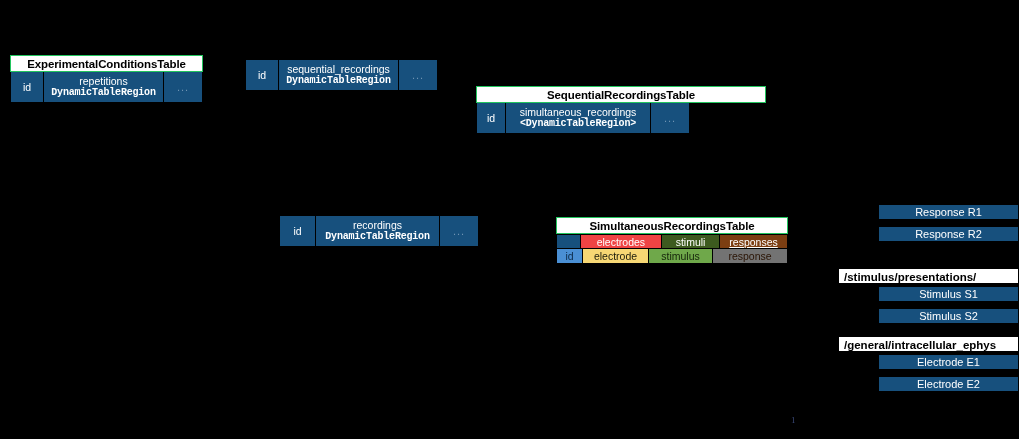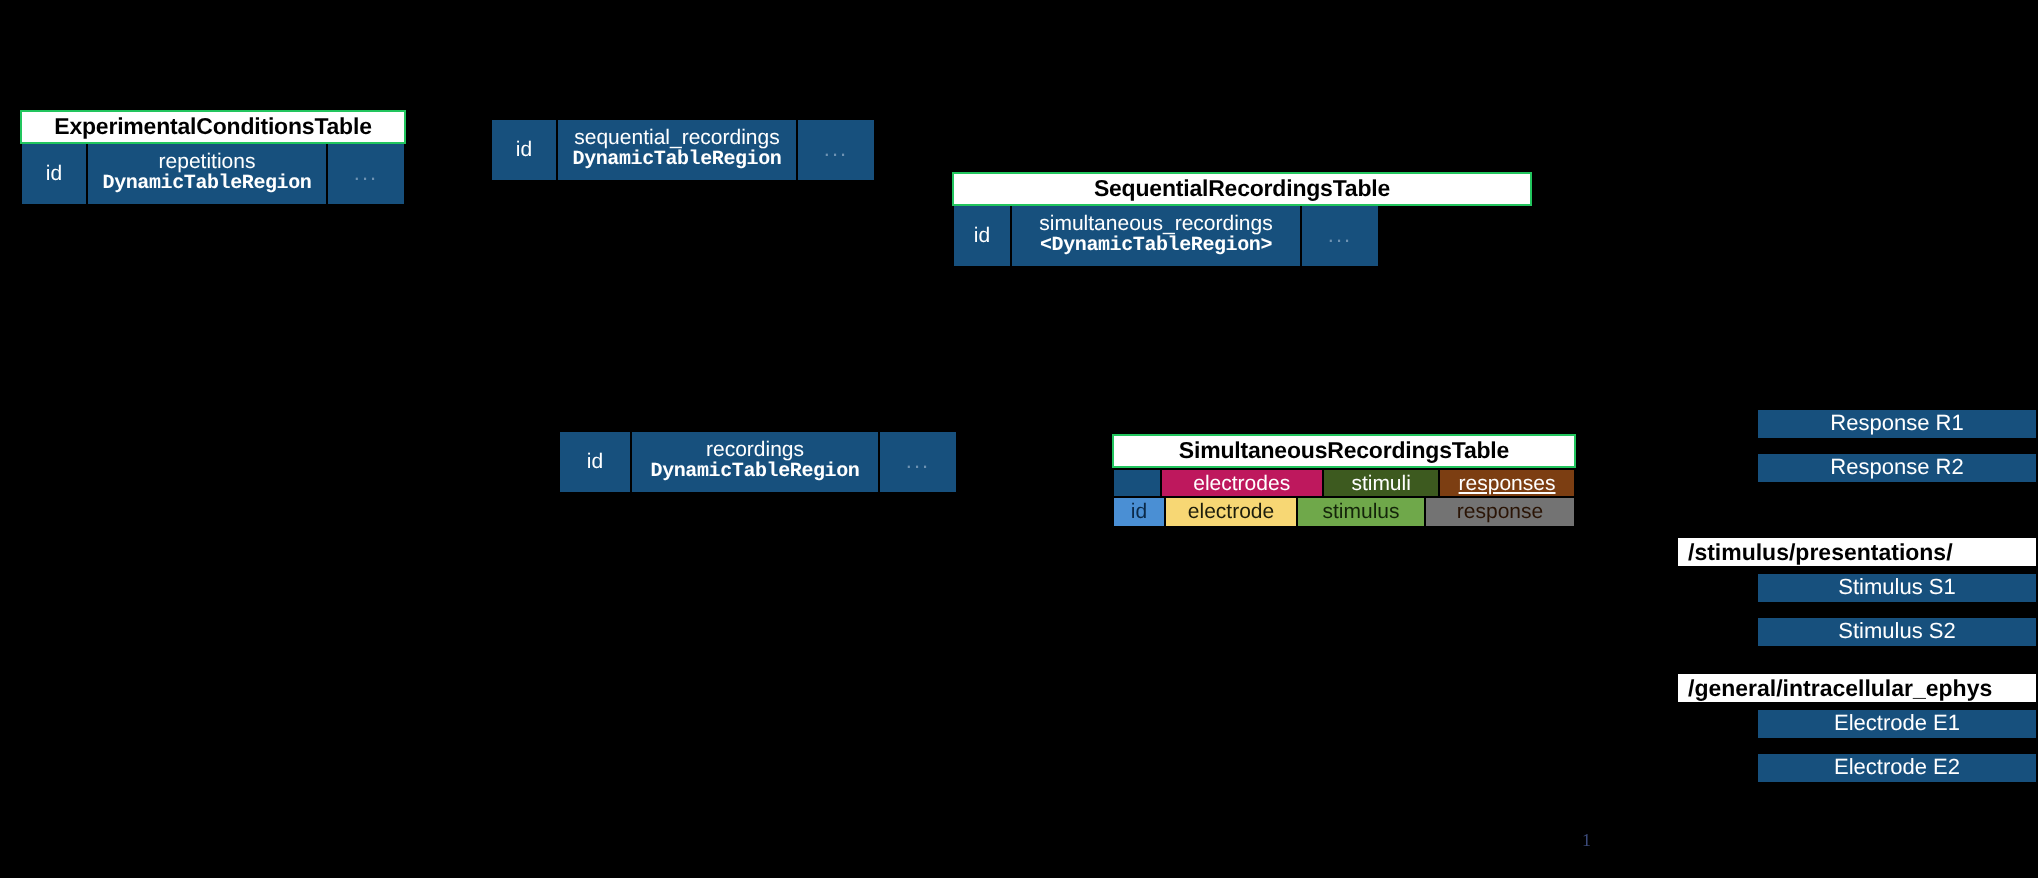--- a/index.html
+++ b/index.html
@@ -132,21 +132,21 @@
         <span>...</span>
       </div>
     </div>
   </div>
 
   <div class="tbl ictbl" id="tblic" style="left:556px;top:217px;width:232px;">
     <div class="title">SimultaneousRecordingsTable</div>
 
     <div class="row">
       <div class="grp" style="width:27px;background:#17507d;"></div>
-      <div class="grp" style="width:90px;background:#be185d;border-left:none;">
+      <div class="grp" style="width:90px;background:#ef4444;border-left:none;">
         <span>electrodes</span>
       </div>
       <div class="grp" style="width:64px;background:#3d5a1f;border-left:none;">
         <span>stimuli</span>
       </div>
       <div class="grp" style="width:75px;background:#7c3e12;border-left:none;text-decoration:underline;">
         <span>responses</span>
       </div>
     </div>
 

